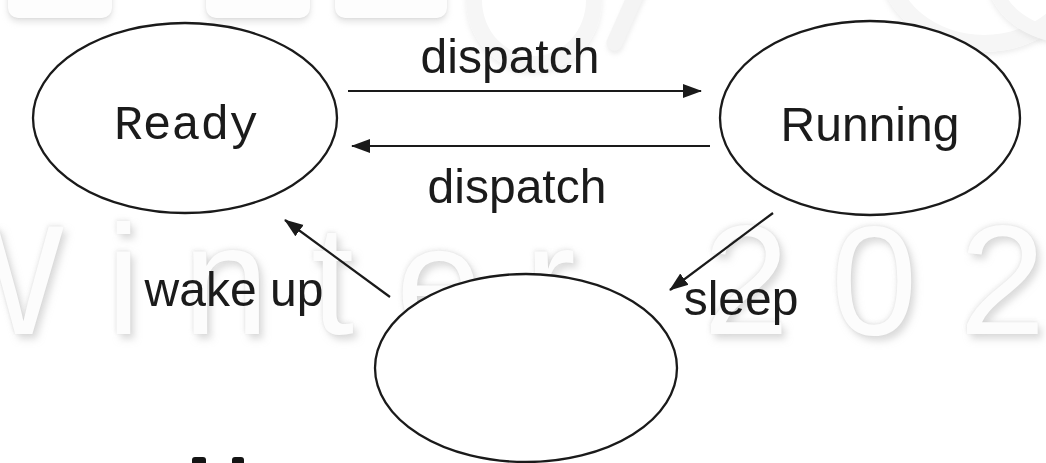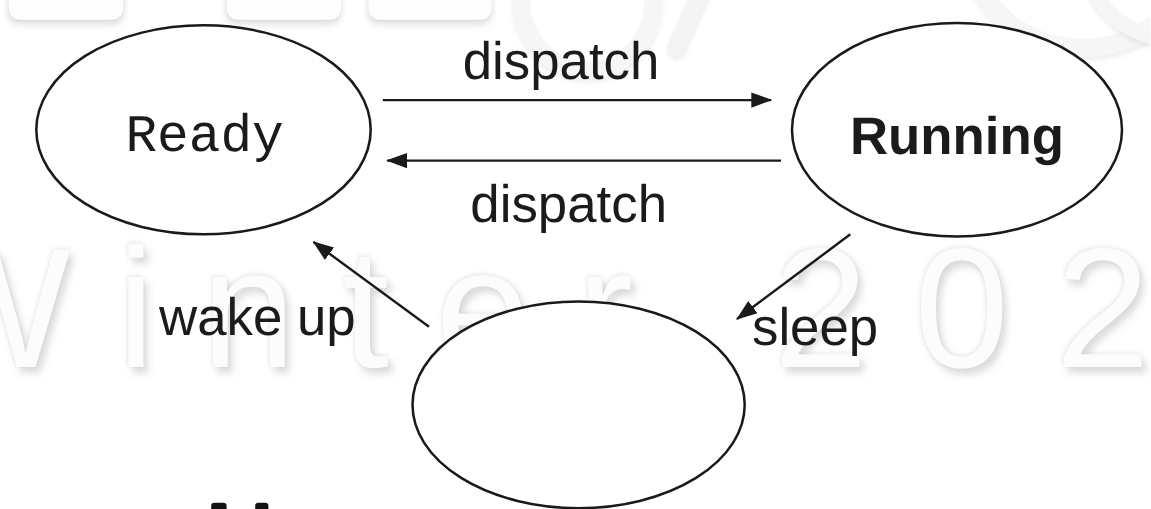--- a/index.html
+++ b/index.html
@@ -67,21 +67,21 @@
   .lbl {
     position: absolute;
     transform: translate(-50%, -50%);
     font-size: 48px;
     line-height: 1.1;
     color: #1b1b1b;
     white-space: nowrap;
     user-select: none;
   }
   .lbl-ready    { left: 186px; top: 126px; font-family: Liberation Mono, monospace; }
-  .lbl-running  { left: 870px; top: 125px; font-weight: bold; }
+  .lbl-running  { left: 870px; top: 125px; }
   .lbl-blocked  { left: 528px; top: 369px; }
   .lbl-dispatch { left: 510px; top: 57px;  }
   .lbl-preempt  { left: 517px; top: 187px; }
   .lbl-wakeup   { left: 234px; top: 290px; }
   .lbl-sleep    { left: 741px; top: 299px; }
 
   
   .cut-frag {
     position: absolute;
     background: #141414;

